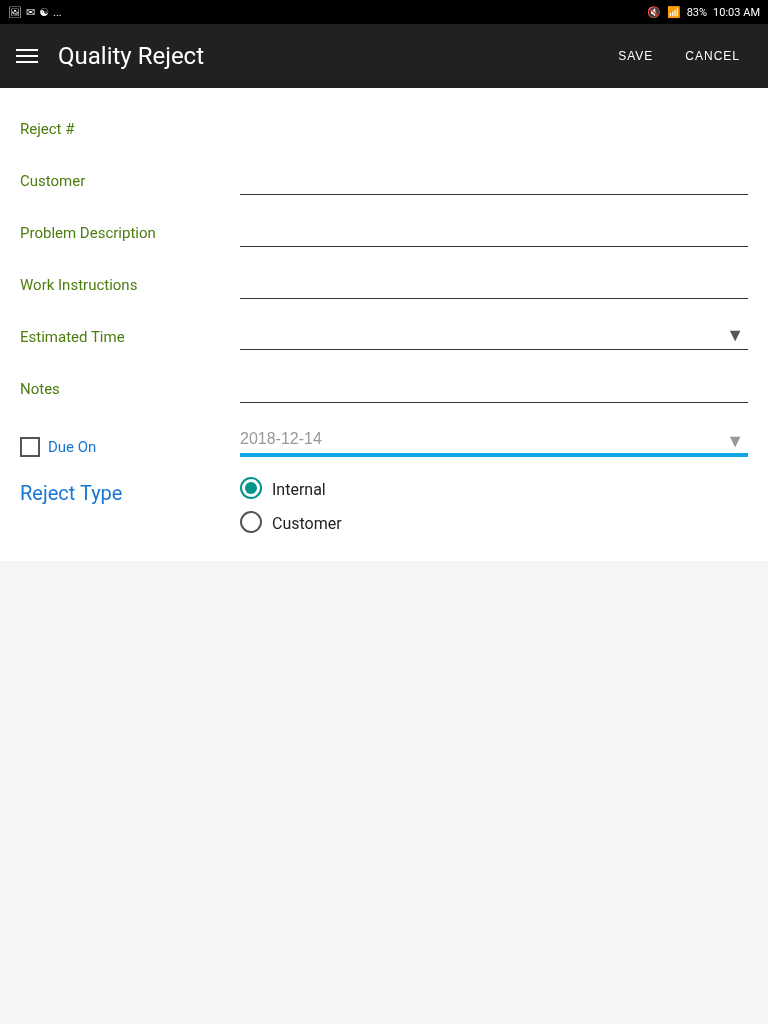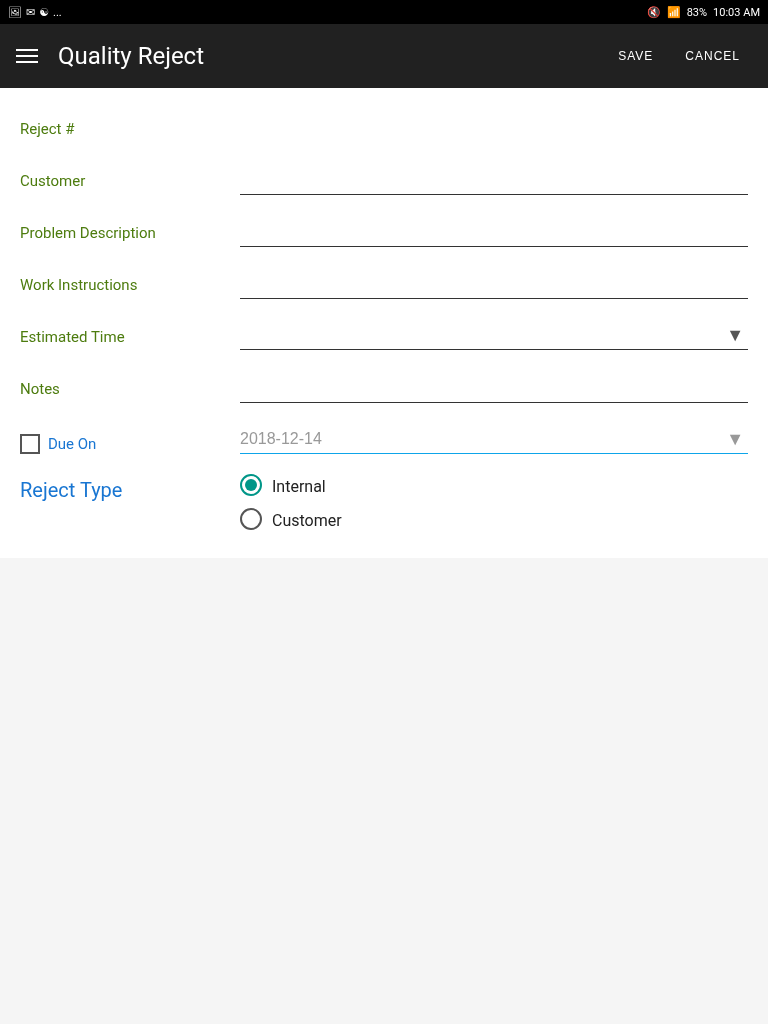--- a/index.html
+++ b/index.html
@@ -199,21 +199,21 @@
       font-size: 15px;
     }
 
     .date-select-wrapper {
       position: relative;
       flex: 1;
     }
 
     .date-select {
       border: none;
-      border-bottom: 1px solid #0ea5e9;
+      border-bottom: 4px solid #0ea5e9;
       outline: none;
       font-size: 16px;
       color: #999;
       padding: 6px 0;
       background: transparent;
       width: 100%;
       appearance: none;
       cursor: pointer;
     }
 

